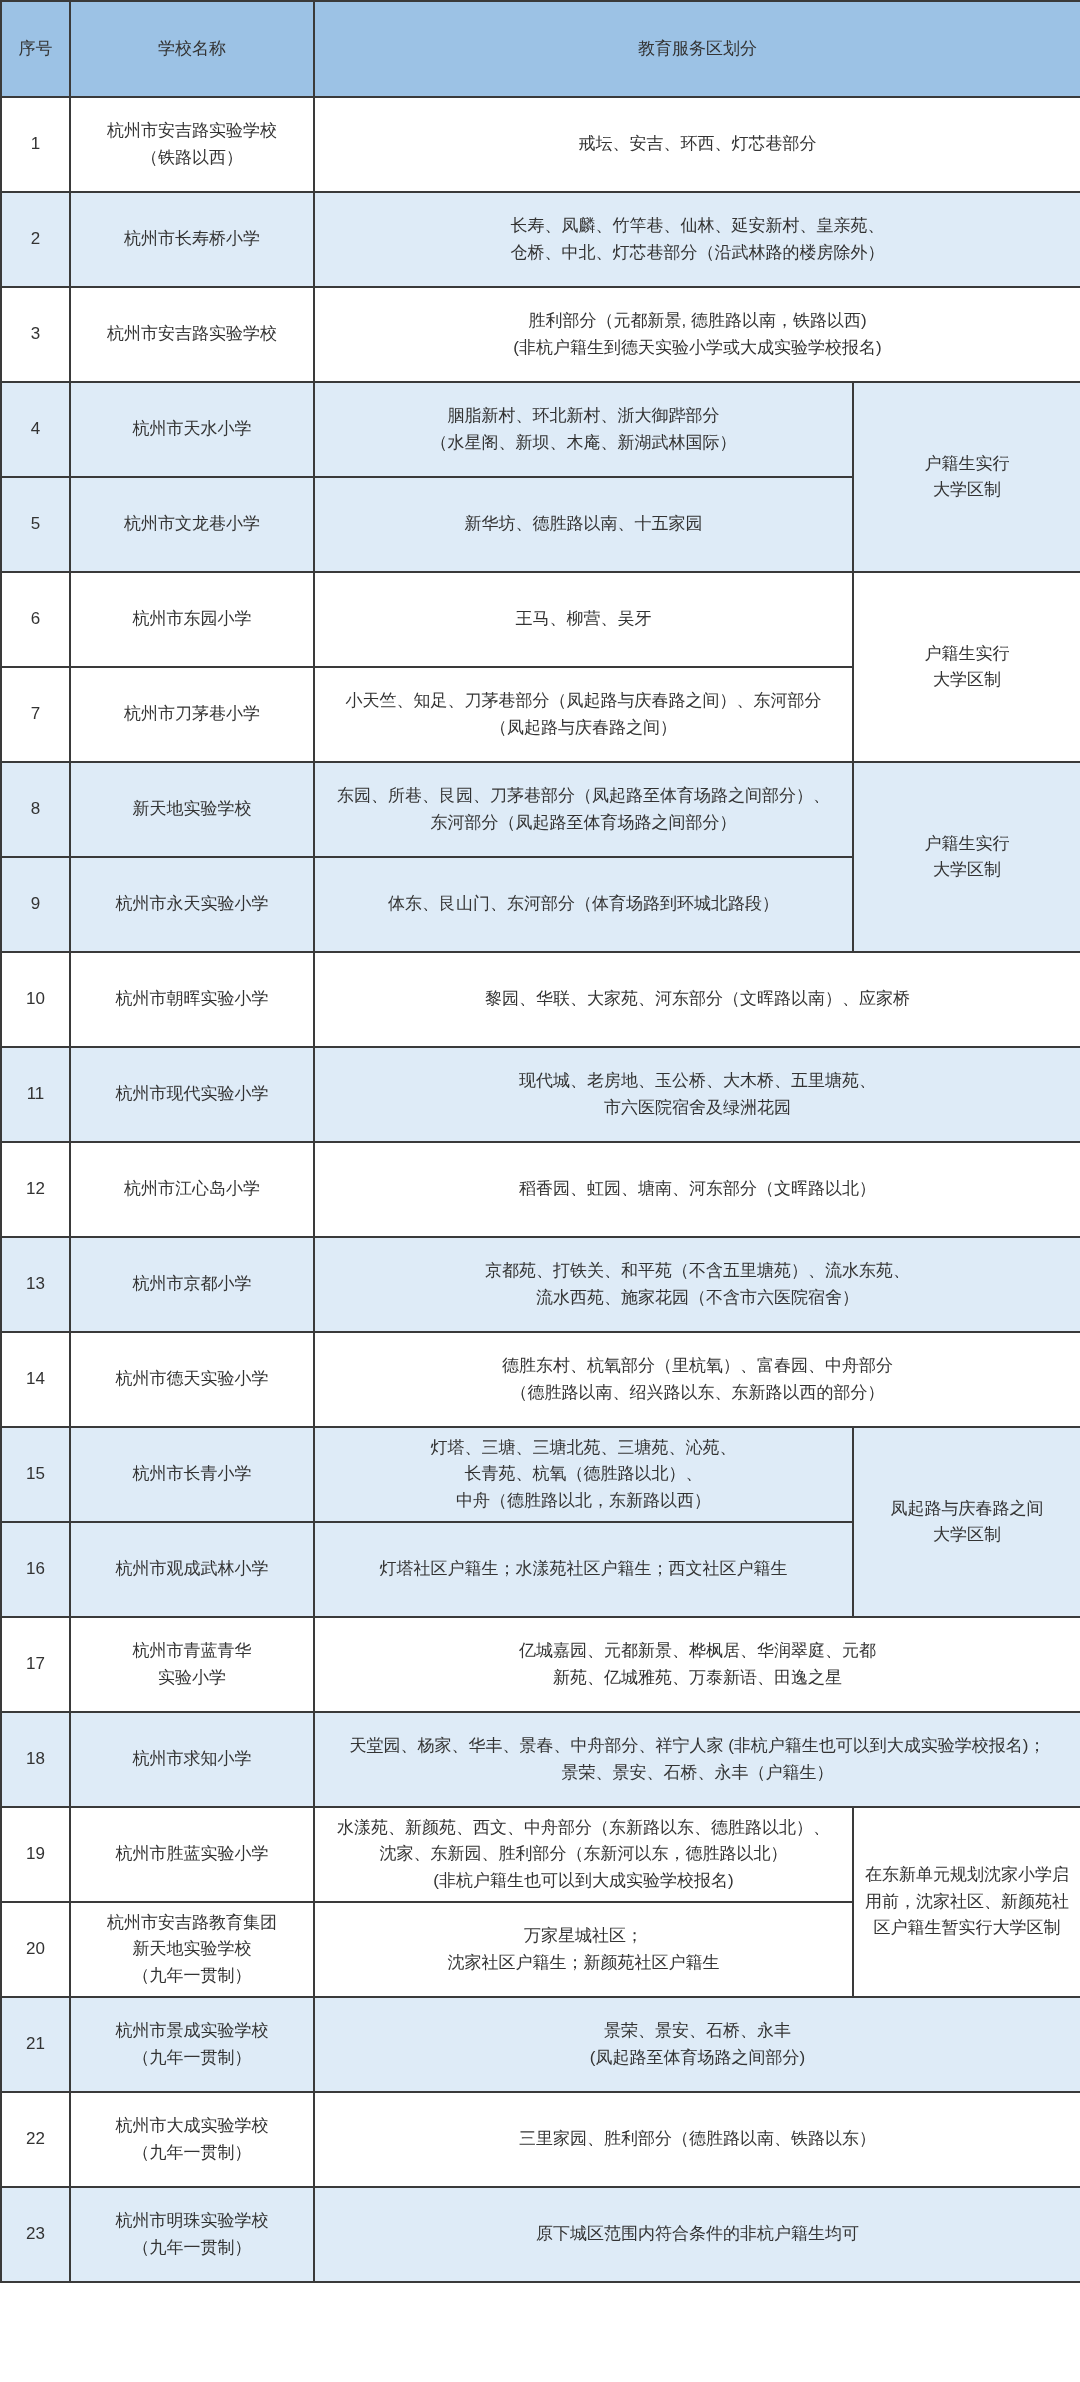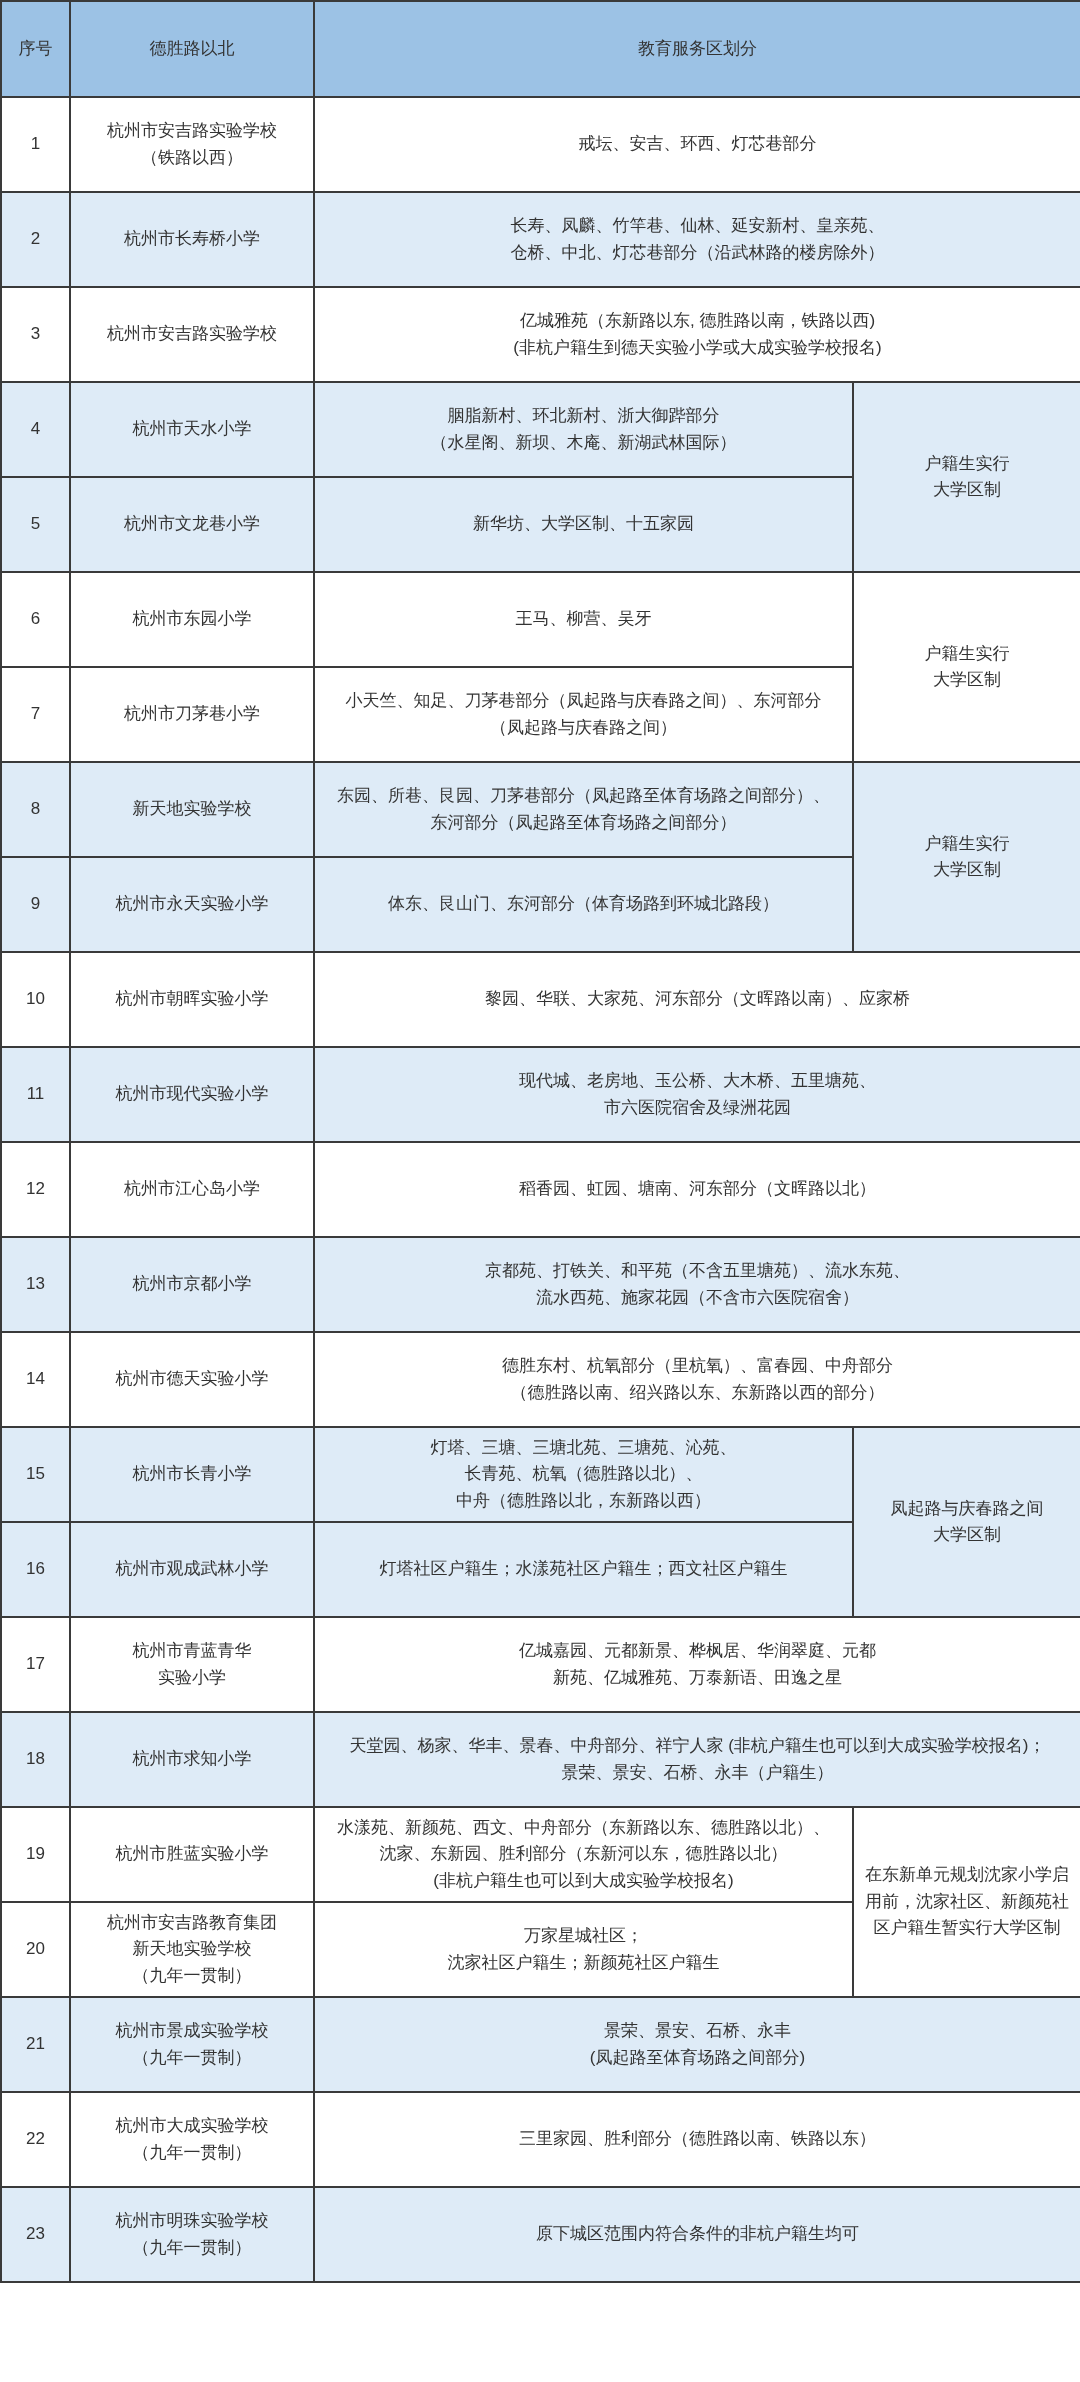--- a/index.html
+++ b/index.html
@@ -43,55 +43,55 @@
   <table class="district-table">
     <colgroup>
       <col style="width:69px">
       <col style="width:244px">
       <col style="width:539px">
       <col style="width:228px">
     </colgroup>
     <thead>
       <tr>
         <th>序号</th>
-        <th>德胜路以北</th>
+        <th>学校名称</th>
         <th colspan="2">教育服务区划分</th>
       </tr>
     </thead>
     <tbody>
         <tr>
           <td>1</td>
           <td>杭州市安吉路实验学校
 （铁路以西）</td>
           <td colspan="2">戒坛、安吉、环西、灯芯巷部分</td>
         </tr>
         <tr class="shaded">
           <td>2</td>
           <td>杭州市长寿桥小学</td>
           <td colspan="2">长寿、凤麟、竹竿巷、仙林、延安新村、皇亲苑、
 仓桥、中北、灯芯巷部分（沿武林路的楼房除外）</td>
         </tr>
         <tr>
           <td>3</td>
           <td>杭州市安吉路实验学校</td>
-          <td colspan="2">亿城雅苑（东新路以东, 德胜路以南，铁路以西)
+          <td colspan="2">胜利部分（元都新景, 德胜路以南，铁路以西)
 (非杭户籍生到德天实验小学或大成实验学校报名)</td>
         </tr>
         <tr class="shaded">
           <td>4</td>
           <td>杭州市天水小学</td>
           <td>胭脂新村、环北新村、浙大御跸部分
 （水星阁、新坝、木庵、新湖武林国际）</td>
           <td class="note-cell" rowspan="2">户籍生实行
 大学区制</td>
         </tr>
         <tr class="shaded">
           <td>5</td>
           <td>杭州市文龙巷小学</td>
-          <td>新华坊、大学区制、十五家园</td>
+          <td>新华坊、德胜路以南、十五家园</td>
         </tr>
         <tr>
           <td>6</td>
           <td>杭州市东园小学</td>
           <td>王马、柳营、吴牙</td>
           <td class="note-cell" rowspan="2">户籍生实行
 大学区制</td>
         </tr>
         <tr>
           <td>7</td>

